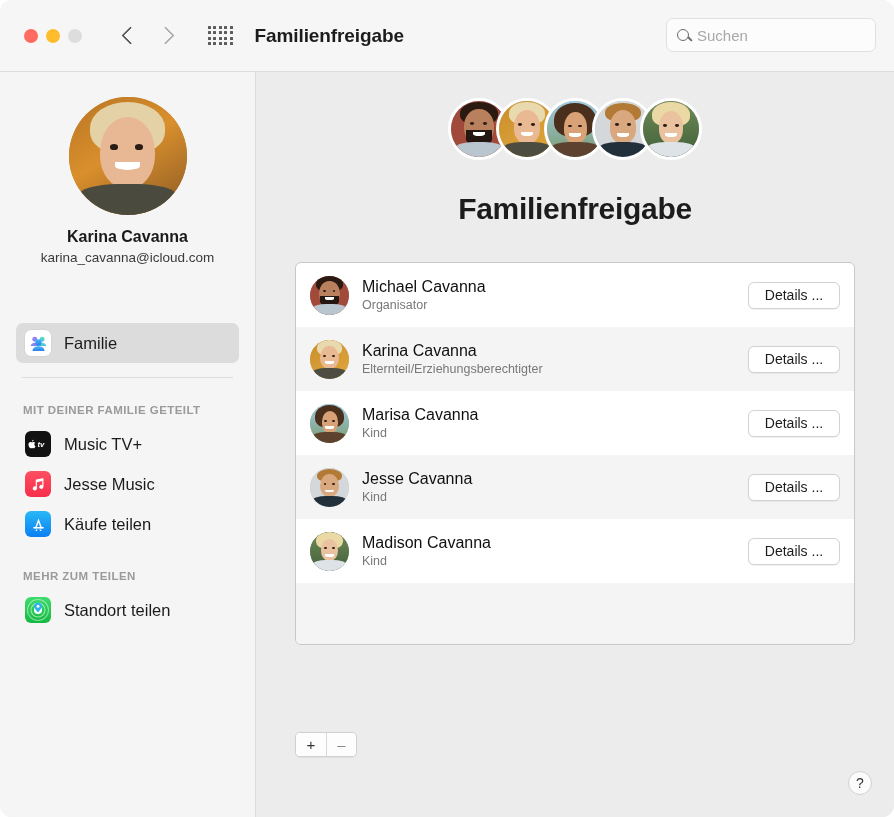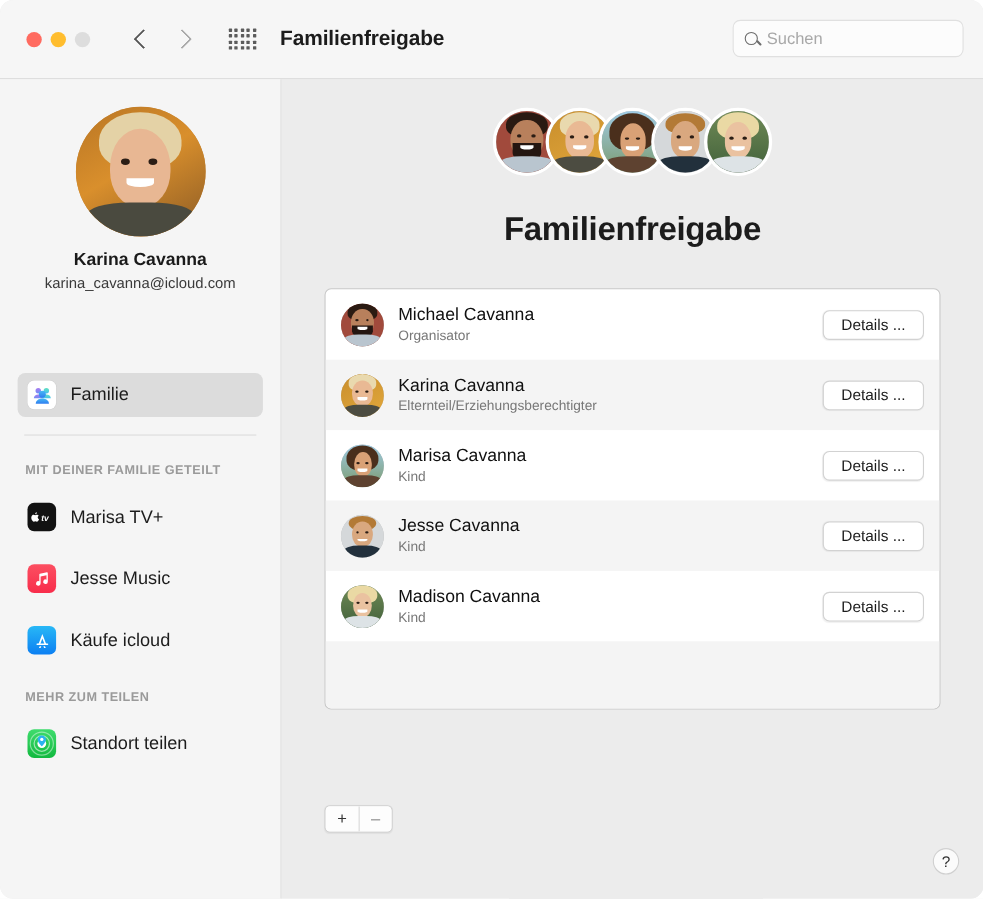--- a/index.html
+++ b/index.html
@@ -150,21 +150,21 @@
     margin-top: 4px;
     font-size: 13.5px;
     color: #3a3a3a;
   }
 
   .sb-item {
     display: flex;
     align-items: center;
     gap: 13px;
     height: 40px;
-    margin: 16px 16px;
+    margin: 0 16px;
     padding-left: 9px;
     border-radius: 7px;
   }
   .sb-item.selected { background: #dcdcdc; }
   .sb-label {
     font-size: 16.5px;
     color: #1c1c1c;
   }
 
   .sb-divider {
@@ -458,42 +458,42 @@
     <div class="sb-group-title">MIT DEINER FAMILIE GETEILT</div>
 
     <div class="sb-item">
       <span class="sb-icon ic-tv">
         <svg width="22" height="12" viewBox="0 0 40 20" aria-hidden="true">
           <path d="M11.2 4.6c.7-.9.6-2.1.5-2.5-.6 0-1.4.4-1.9 1-.5.6-.8 1.5-.6 2.3.7.1 1.4-.3 2-.8z" fill="#fff"></path>
           <path d="M13.2 10.9c0-2 1.6-2.9 1.7-3-0.9-1.4-2.4-1.5-2.9-1.6-1.3-.1-2.4.7-3 .7-.6 0-1.5-.7-2.5-.7-1.3 0-2.5.8-3.2 1.9-1.4 2.3-.4 5.8 1 7.7.7.9 1.5 2 2.5 1.9 1-.04 1.4-.6 2.6-.6 1.2 0 1.6.6 2.6.6 1.1 0 1.8-.9 2.4-1.9.8-1.1 1.1-2.2 1.1-2.2s-2.2-.8-2.3-3.3z" fill="#fff"></path>
           <text x="19" y="16" font-family="Liberation Sans, sans-serif" font-size="14" font-weight="bold" fill="#fff">tv</text>
         </svg>
       </span>
-      <span class="sb-label">Marisa TV+</span>
+      <span class="sb-label">Music TV+</span>
     </div>
 
     <div class="sb-item">
       <span class="sb-icon ic-music">
         <svg width="16" height="16" viewBox="0 0 24 24" aria-hidden="true">
           <path d="M19 3.2 9.4 5.3c-.5.1-.8.5-.8 1v9.4a3.1 3.1 0 1 0 1.8 2.8V9.2l8-1.7v5.9a3.1 3.1 0 1 0 1.8 2.8V4.2c0-.7-.6-1.1-1.2-1z" fill="#fff"></path>
         </svg>
       </span>
       <span class="sb-label">Jesse Music</span>
     </div>
 
     <div class="sb-item">
       <span class="sb-icon ic-appstore">
         <svg width="17" height="17" viewBox="0 0 24 24" aria-hidden="true">
           <path d="M12 3.4 6.6 17.6h2.3L12 9.2l3.1 8.4h2.3z" fill="#fff"></path>
           <rect x="4.4" y="15.6" width="15.2" height="2" rx="1" fill="#fff"></rect>
           <path d="M8.6 18.9l-1 2.3h2.1l1-2.3z" fill="#fff"></path>
           <path d="M15.4 18.9l1 2.3h-2.1l-1-2.3z" fill="#fff"></path>
         </svg>
       </span>
-      <span class="sb-label">Käufe icloud</span>
+      <span class="sb-label">Käufe teilen</span>
     </div>
 
     <div class="sb-group-title">MEHR ZUM TEILEN</div>
 
 
     <div class="sb-item">
       <span class="sb-icon ic-findmy">
         <svg width="24" height="24" viewBox="0 0 24 24" aria-hidden="true">
           <circle cx="12" cy="12" r="10.5" fill="none" stroke="#ffffff" stroke-opacity="0.45" stroke-width="1.1"></circle>
           <circle cx="12" cy="12" r="7" fill="none" stroke="#ffffff" stroke-opacity="0.55" stroke-width="1.1"></circle>

